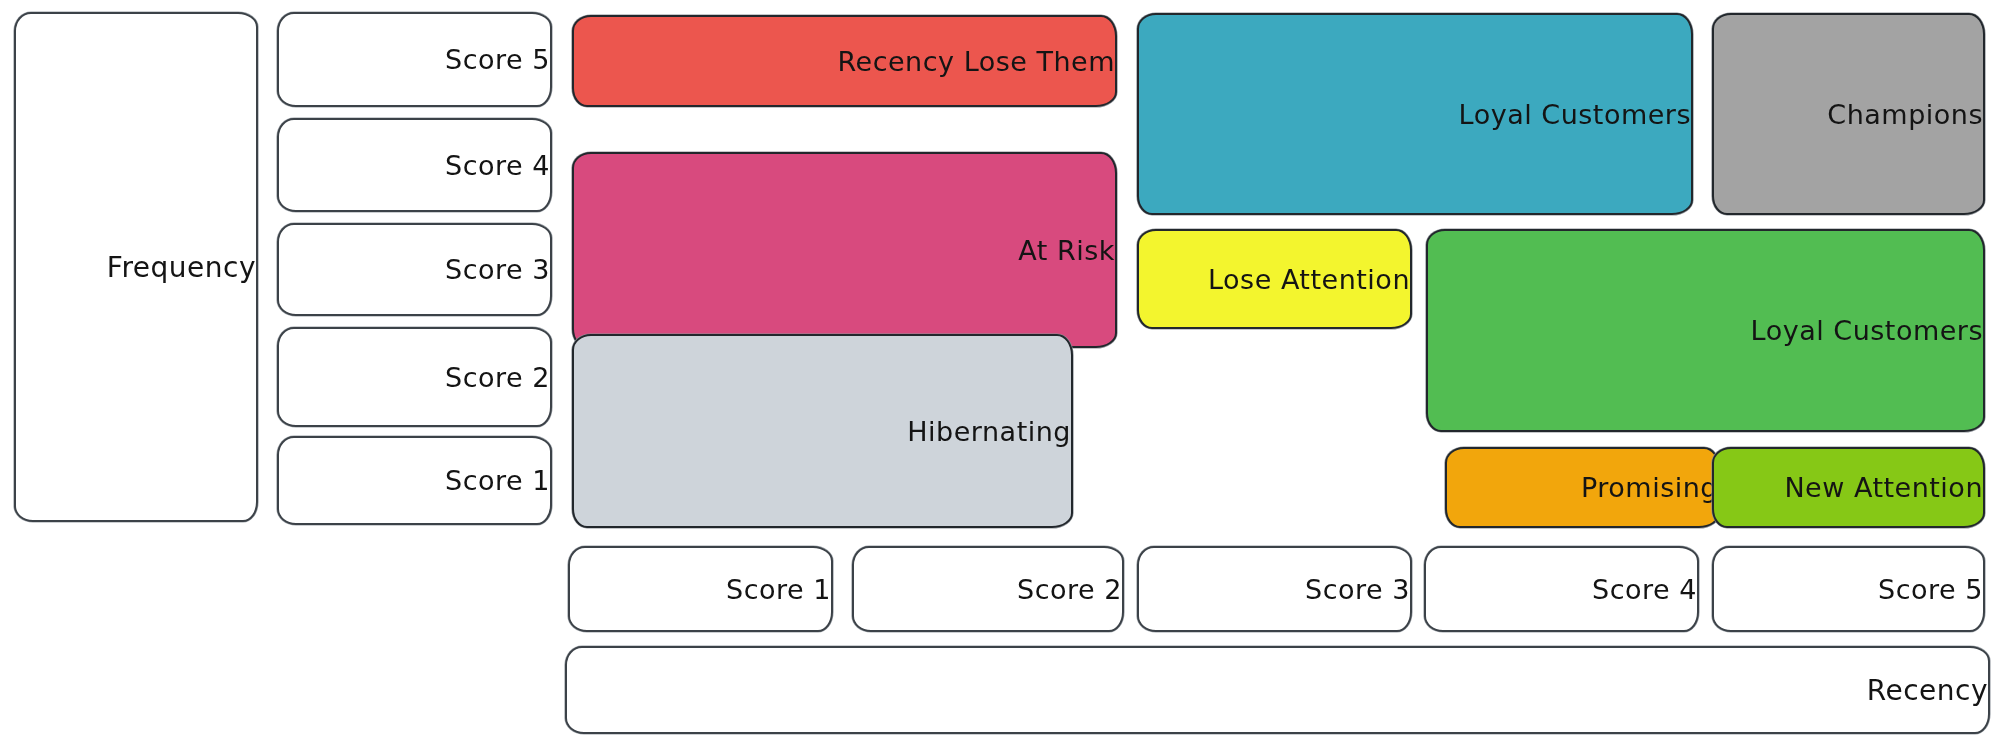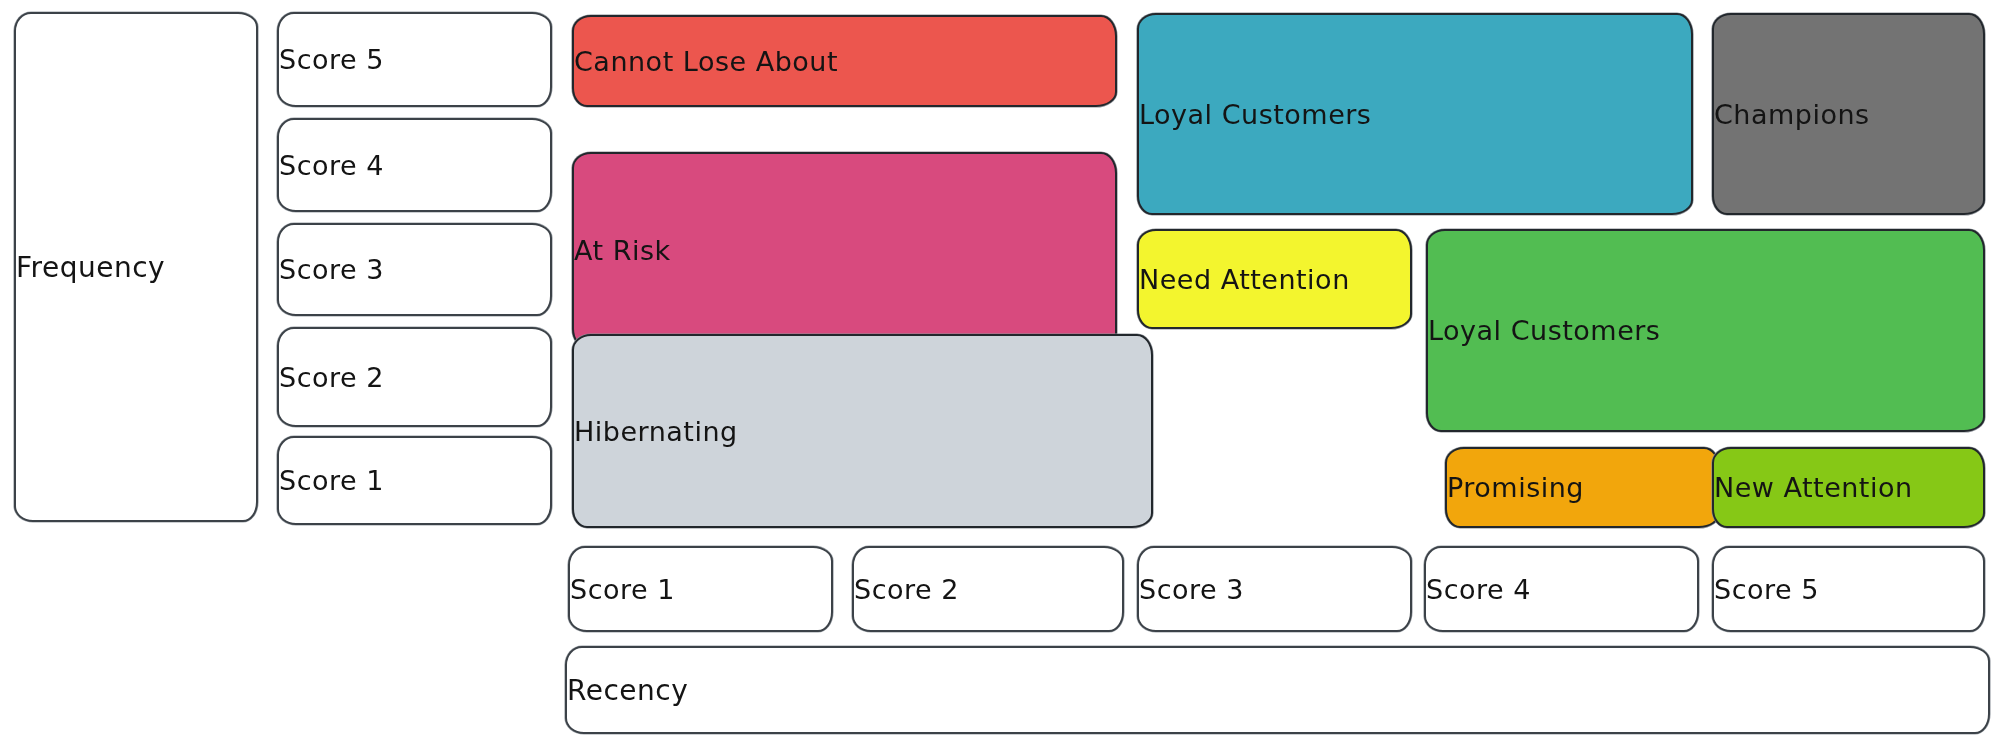--- a/index.html
+++ b/index.html
@@ -1,21 +1,21 @@
 <!DOCTYPE html>
 <html><head>
 <meta charset="utf-8">
 <style>
   html,body{margin:0;padding:0;background:#ffffff;}
   body{font-family:"DejaVu Sans","Liberation Sans",sans-serif;color:#141414;}
   .canvas{position:relative;width:2000px;height:753px;background:#ffffff;overflow:hidden;}
 
   .box{
     position:absolute;
-    display:flex;align-items:center;justify-content:flex-start;
+    display:flex;align-items:center;justify-content:flex-end;
     box-sizing:border-box;
     text-align:center;
     letter-spacing:0.5px;
     font-size:27px;
   }
   
   .plain{
     background:#ffffff;
     border:2px solid #3c4248;
     border-radius:17px 20px 15px 19px / 19px 15px 20px 16px;
@@ -33,21 +33,21 @@
   .freq-axis   {left:14px;  top:12px;  width:244px; height:510px;}
   .fscore-5    {left:277px; top:12px;  width:275px; height:95px;}
   .fscore-4    {left:277px; top:118px; width:275px; height:94px;}
   .fscore-3    {left:277px; top:223px; width:275px; height:93px;}
   .fscore-2    {left:277px; top:327px; width:275px; height:100px;}
   .fscore-1    {left:277px; top:436px; width:275px; height:89px;}
 
   
   .seg-cannot-lose   {left:572px;  top:15px;  width:545px; height:92px;}
   .seg-at-risk       {left:572px;  top:120px; width:545px; height:196px;}
-  .seg-hibernating   {left:572px;  top:334px; width:581px; height:194px;}
+  .seg-hibernating   {left:572px;  top:334px; width:501px; height:194px;}
   .seg-loyal-teal    {left:1137px; top:13px;  width:556px; height:202px;}
   .seg-champions     {left:1712px; top:13px;  width:273px; height:202px;}
   .seg-need-attention{left:1137px; top:229px; width:275px; height:100px;}
   .seg-loyal-green   {left:1426px; top:229px; width:559px; height:203px;}
   .seg-about-sleep   {left:1137px; top:332px; width:275px; height:196px;}
   .seg-promising     {left:1426px; top:447px; width:275px; height:81px;margin-left:19px;}
   .seg-new-customers {left:1712px; top:447px; width:273px; height:81px;}
 
   
   .rscore-1  {left:568px;  top:546px; width:265px;  height:86px;}
@@ -75,36 +75,36 @@
     <span>Score 3</span>
   </div>
   <div class="box plain fscore-2">
     <span>Score 2</span>
   </div>
   <div class="box plain fscore-1">
     <span>Score 1</span>
   </div>
 
   <div class="box seg seg-cannot-lose" style="background: rgb(236, 86, 78);">
-    <span>Cannot Lose About</span>
+    <span>Recency Lose Them</span>
   </div>
   <div class="box seg seg-at-risk" style="background: rgb(216, 74, 126); margin-top: 32px;">
     <span>At Risk</span>
   </div>
   <div class="box seg seg-hibernating" style="background: rgb(206, 212, 218);">
     <span>Hibernating</span>
   </div>
   <div class="box seg seg-loyal-teal" style="background: rgb(60, 169, 191);">
     <span>Loyal Customers</span>
   </div>
-  <div class="box seg seg-champions" style="background: #737373;">
+  <div class="box seg seg-champions" style="background: #a3a3a3;">
     <span>Champions</span>
   </div>
   <div class="box seg seg-need-attention" style="background: rgb(243, 245, 46);">
-    <span>Need Attention</span>
+    <span>Lose Attention</span>
   </div>
   <div class="box seg seg-loyal-green" style="background: rgb(82, 189, 82);">
     <span>Loyal Customers</span>
   </div>
   <div class="box seg seg-promising" style="background: rgb(242, 166, 12);">
     <span>Promising</span>
   </div>
   <div class="box seg seg-new-customers" style="background: rgb(134, 200, 22);">
     <span>New Attention</span>
   </div>

